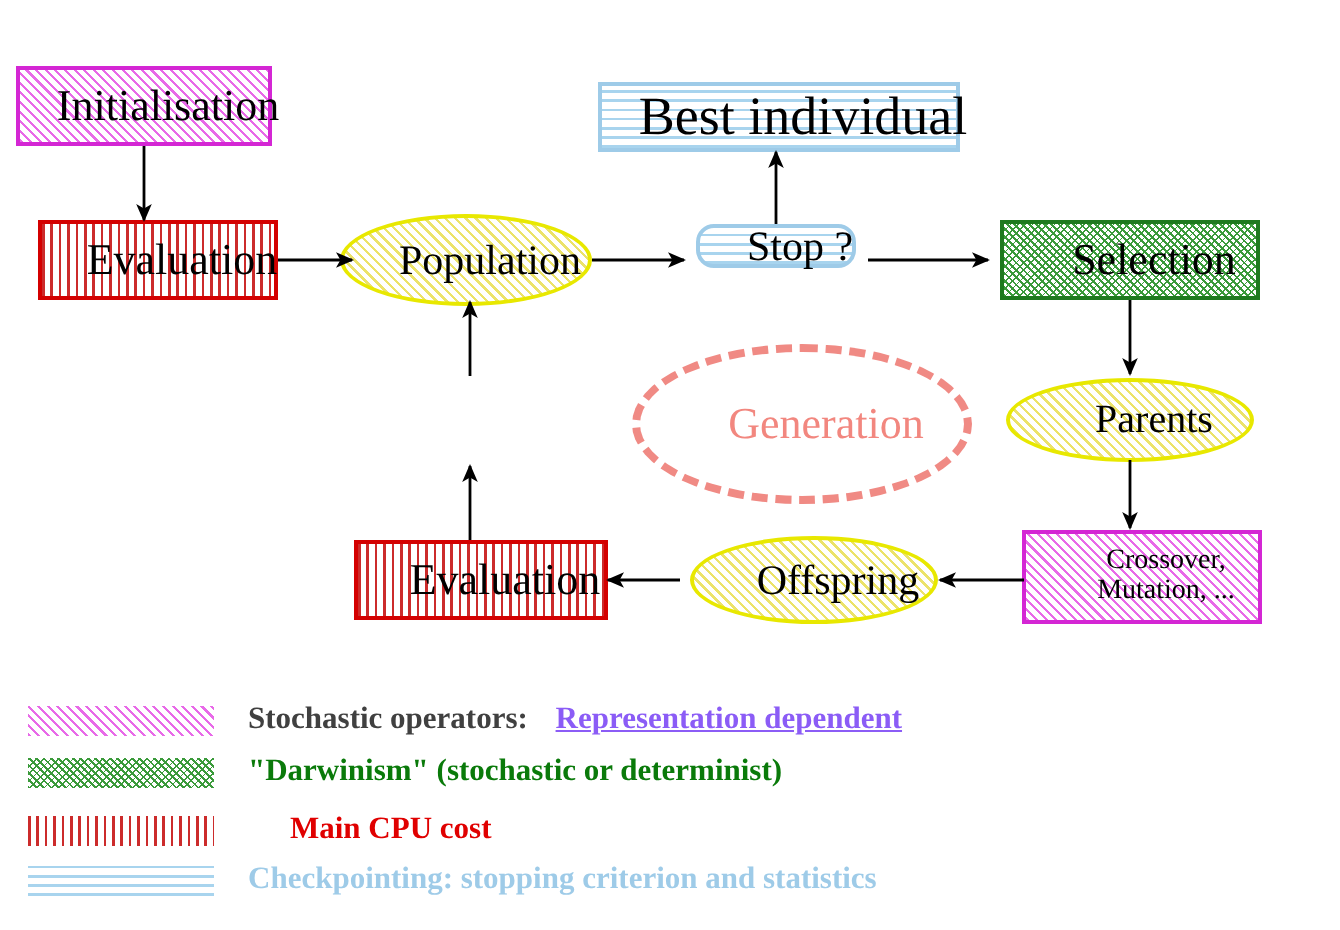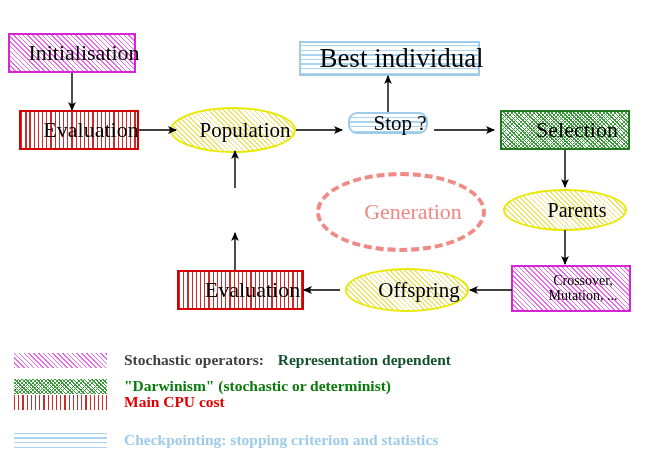--- a/index.html
+++ b/index.html
@@ -215,32 +215,32 @@
   <div class="node ellipse fill-none-dashed" style="left:316px; top:172px; width:170px; height:80px; font-size:22px; color:#f2877f;">
     <span class="lbl">Generation</span>
   </div>
 
   <div id="legend">
 
     <div class="legend-row" style="top:10px;">
       <div class="swatch fill-magenta"></div>
       <div class="legend-text">
         <span style="color:#404040;">Stochastic operators:</span>
-        <span class="part2" style="color:#14532d; margin-left:10px;">Representation dependent</span>
+        <span class="part2" style="color:#8b5cf6; margin-left:10px;text-decoration:underline;">Representation dependent</span>
       </div>
     </div>
 
     <div class="legend-row" style="top:36px;">
       <div class="swatch fill-green"></div>
       <div class="legend-text">
         <span style="color:#0a7a0a;">"Darwinism" (stochastic or determinist)</span>
       </div>
     </div>
 
-    <div class="legend-row" style="top:52px;">
+    <div class="legend-row" style="top:65px;gap:21px;">
       <div class="swatch fill-red"></div>
       <div class="legend-text">
         <span style="color:#e00000;">Main CPU cost</span>
       </div>
     </div>
 
     <div class="legend-row" style="top:90px;">
       <div class="swatch fill-blue"></div>
       <div class="legend-text">
         <span style="color:#9ecbe8;">Checkpointing: stopping criterion and statistics</span>

